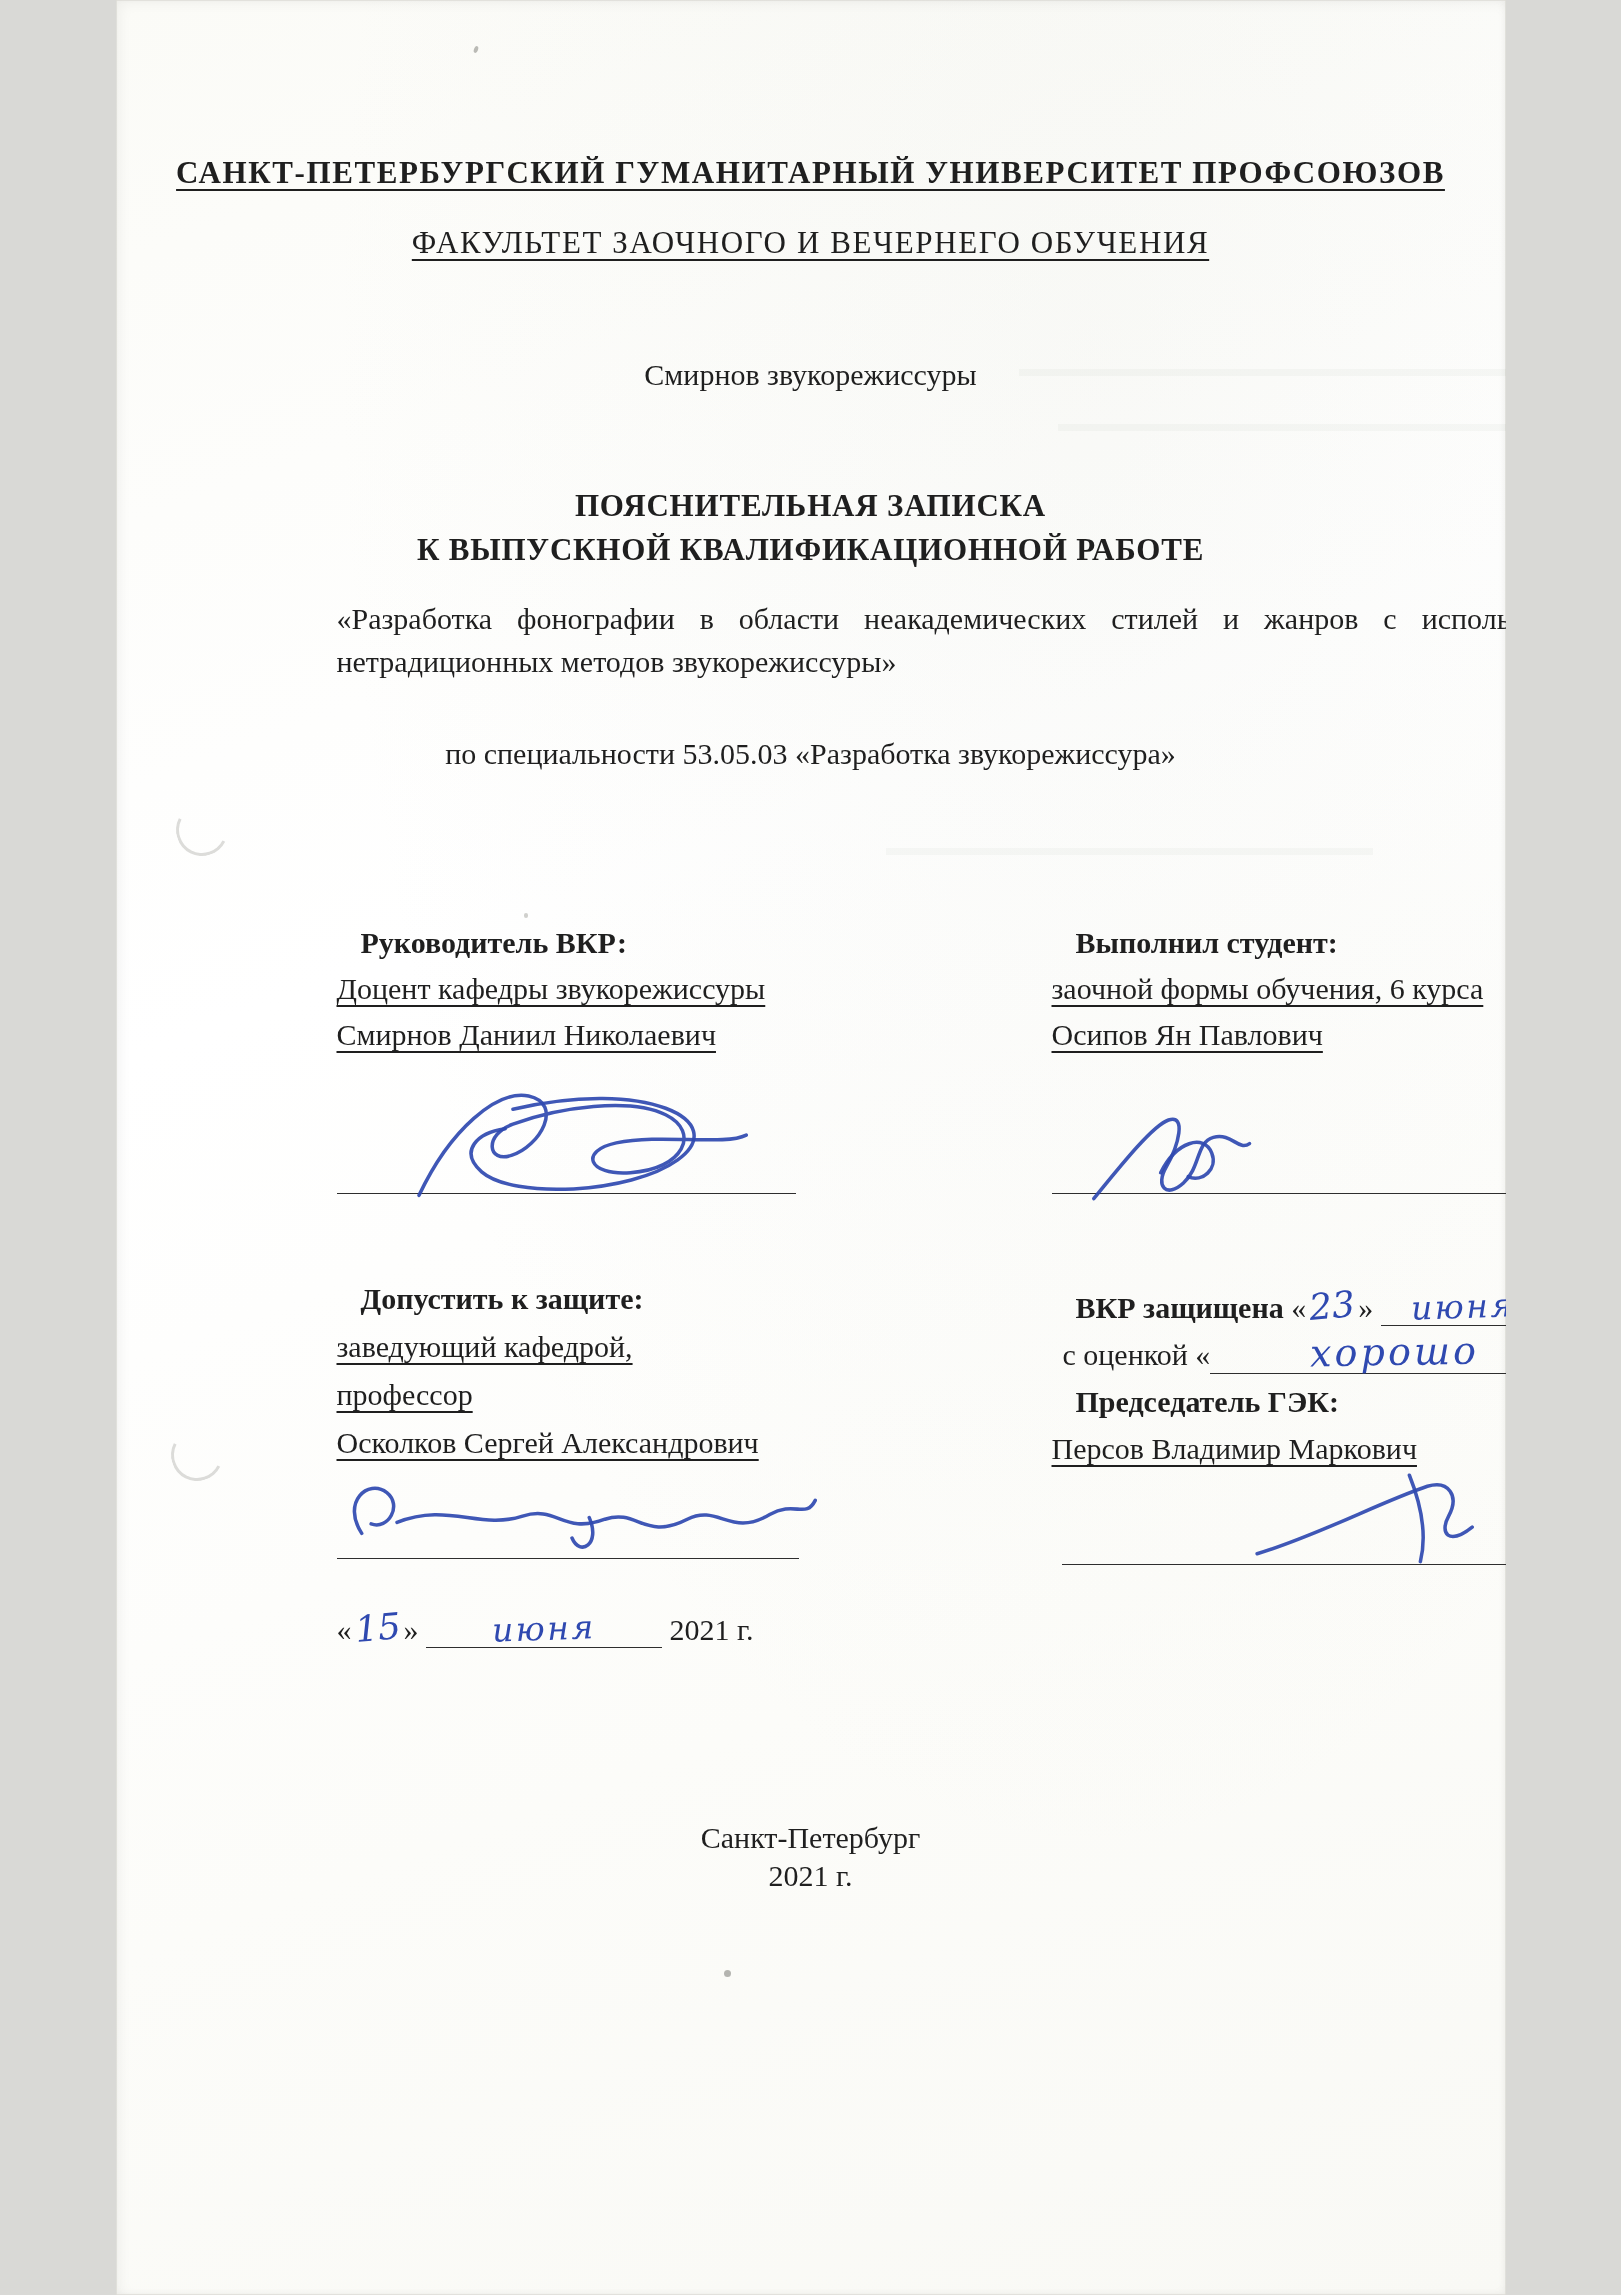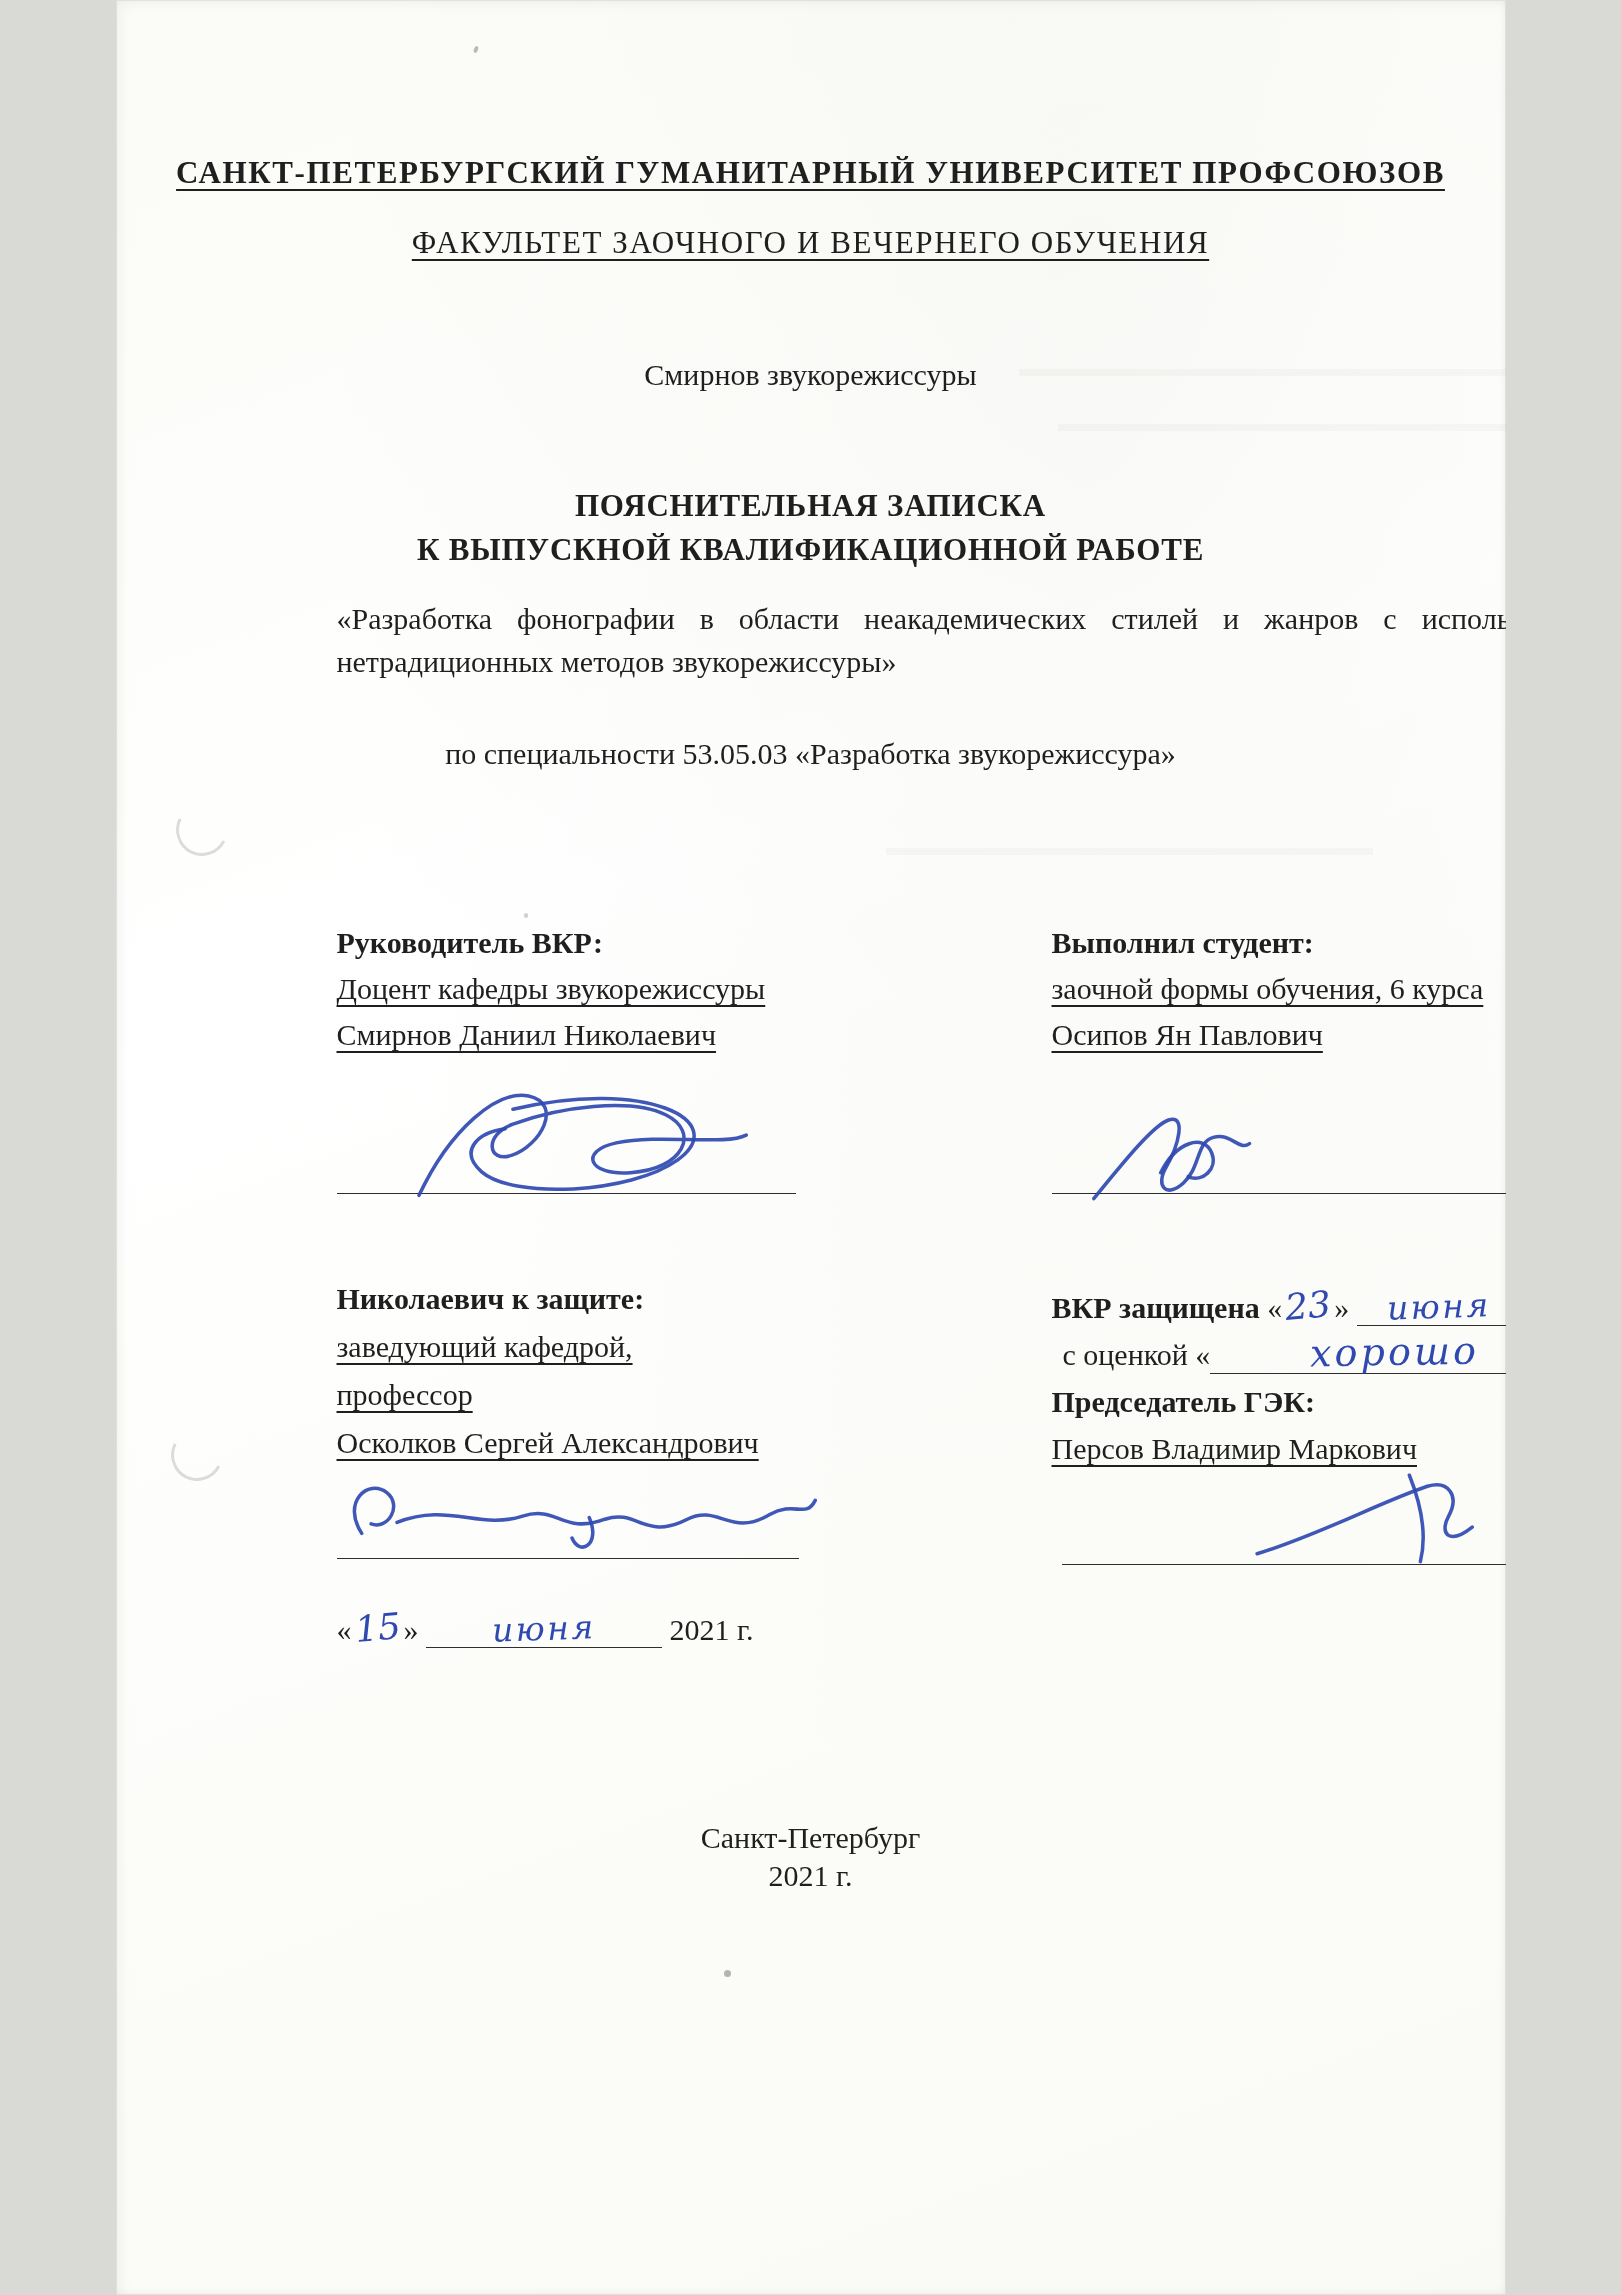--- a/index.html
+++ b/index.html
@@ -10,21 +10,21 @@
     background:
       radial-gradient(ellipse at 70% 15%, rgba(210,214,200,0.12), transparent 55%),
       linear-gradient(160deg, #fbfbf7 0%, #ffffff 38%, #fcfcf9 70%, #f9f9f5 100%);
     box-shadow: inset 0 0 0 0.8px #dddcd6, inset 3.9px 3.1px 12.6px rgba(0,0,0,0.05), inset -2.4px -1.6px 7.9px rgba(0,0,0,0.04);
     font-family:"Liberation Serif", serif;
     color:#1f1f1f;
     overflow:hidden;
   }
   .abs { position:absolute; }
   .center { left:0; right:0; text-align:center; }
-  .b { font-weight:bold; }
+  .b { font-weight:bold;margin-left:24px; }
   .u { text-decoration:underline; text-decoration-thickness:1.6px; text-underline-offset:6.3px; }
 
   .university { top:155px; font-size:31px; font-weight:bold; letter-spacing:1.6px; }
   .faculty    { top:225px; font-size:31px; letter-spacing:1.6px; }
   .department { top:358px; font-size:30px; }
   .doc-title  { top:484px; font-size:31px; font-weight:bold; line-height:44px; letter-spacing:0.8px; }
   .topic      { top:597px; left:221px; width:1292px; font-size:30px; line-height:43px; text-align:justify; }
   .specialty  { top:737px; font-size:30px; }
 
   .col { font-size:30px; line-height:46px; }
@@ -131,21 +131,21 @@
     <path class="ink-stroke" d="M 30 155 C 70 70 130 20 170 28 C 215 38 185 92 148 104 C 118 114 112 78 150 64 C 210 42 300 30 345 52 C 390 74 368 122 300 126 C 245 130 235 98 282 88 C 340 76 420 92 448 78"></path>
     <path class="ink-stroke" d="M 150 45 C 320 5 430 60 360 110 C 300 153 150 160 110 125 C 80 98 105 75 140 70"></path>
   </svg>
 
   <svg class="sig sig-student" width="181" height="118" viewBox="0 0 230 150">
     <path class="ink-stroke" d="M 20 128 C 55 85 95 35 115 28 C 138 20 128 60 112 88 C 98 112 112 128 134 108 C 156 88 150 56 172 50 C 196 44 204 68 218 58"></path>
     <path class="ink-stroke" d="M 105 95 C 125 55 160 45 170 70 C 178 90 158 108 140 100"></path>
   </svg>
 
   <div class="abs block block-admission">
-    <div class="b">Николаевич к защите:</div>
+    <div class="b">Допустить к защите:</div>
     <div class="u">заведующий кафедрой,</div>
     <div class="u">профессор</div>
     <div class="u">Осколков Сергей Александрович</div>
   </div>
 
   <div class="sigline sigline-admission"></div>
 
   <svg class="sig sig-admission" width="495" height="102" viewBox="0 0 630 130">
     <path class="ink-stroke" d="M 40 82 C 14 42 48 12 72 30 C 92 46 74 78 52 70"></path>
     <path class="ink-stroke" d="M 85 68 C 150 42 190 78 245 60 C 290 46 296 84 350 64 C 392 50 400 92 455 64 C 495 44 510 88 560 58 C 592 40 606 64 618 40"></path>

